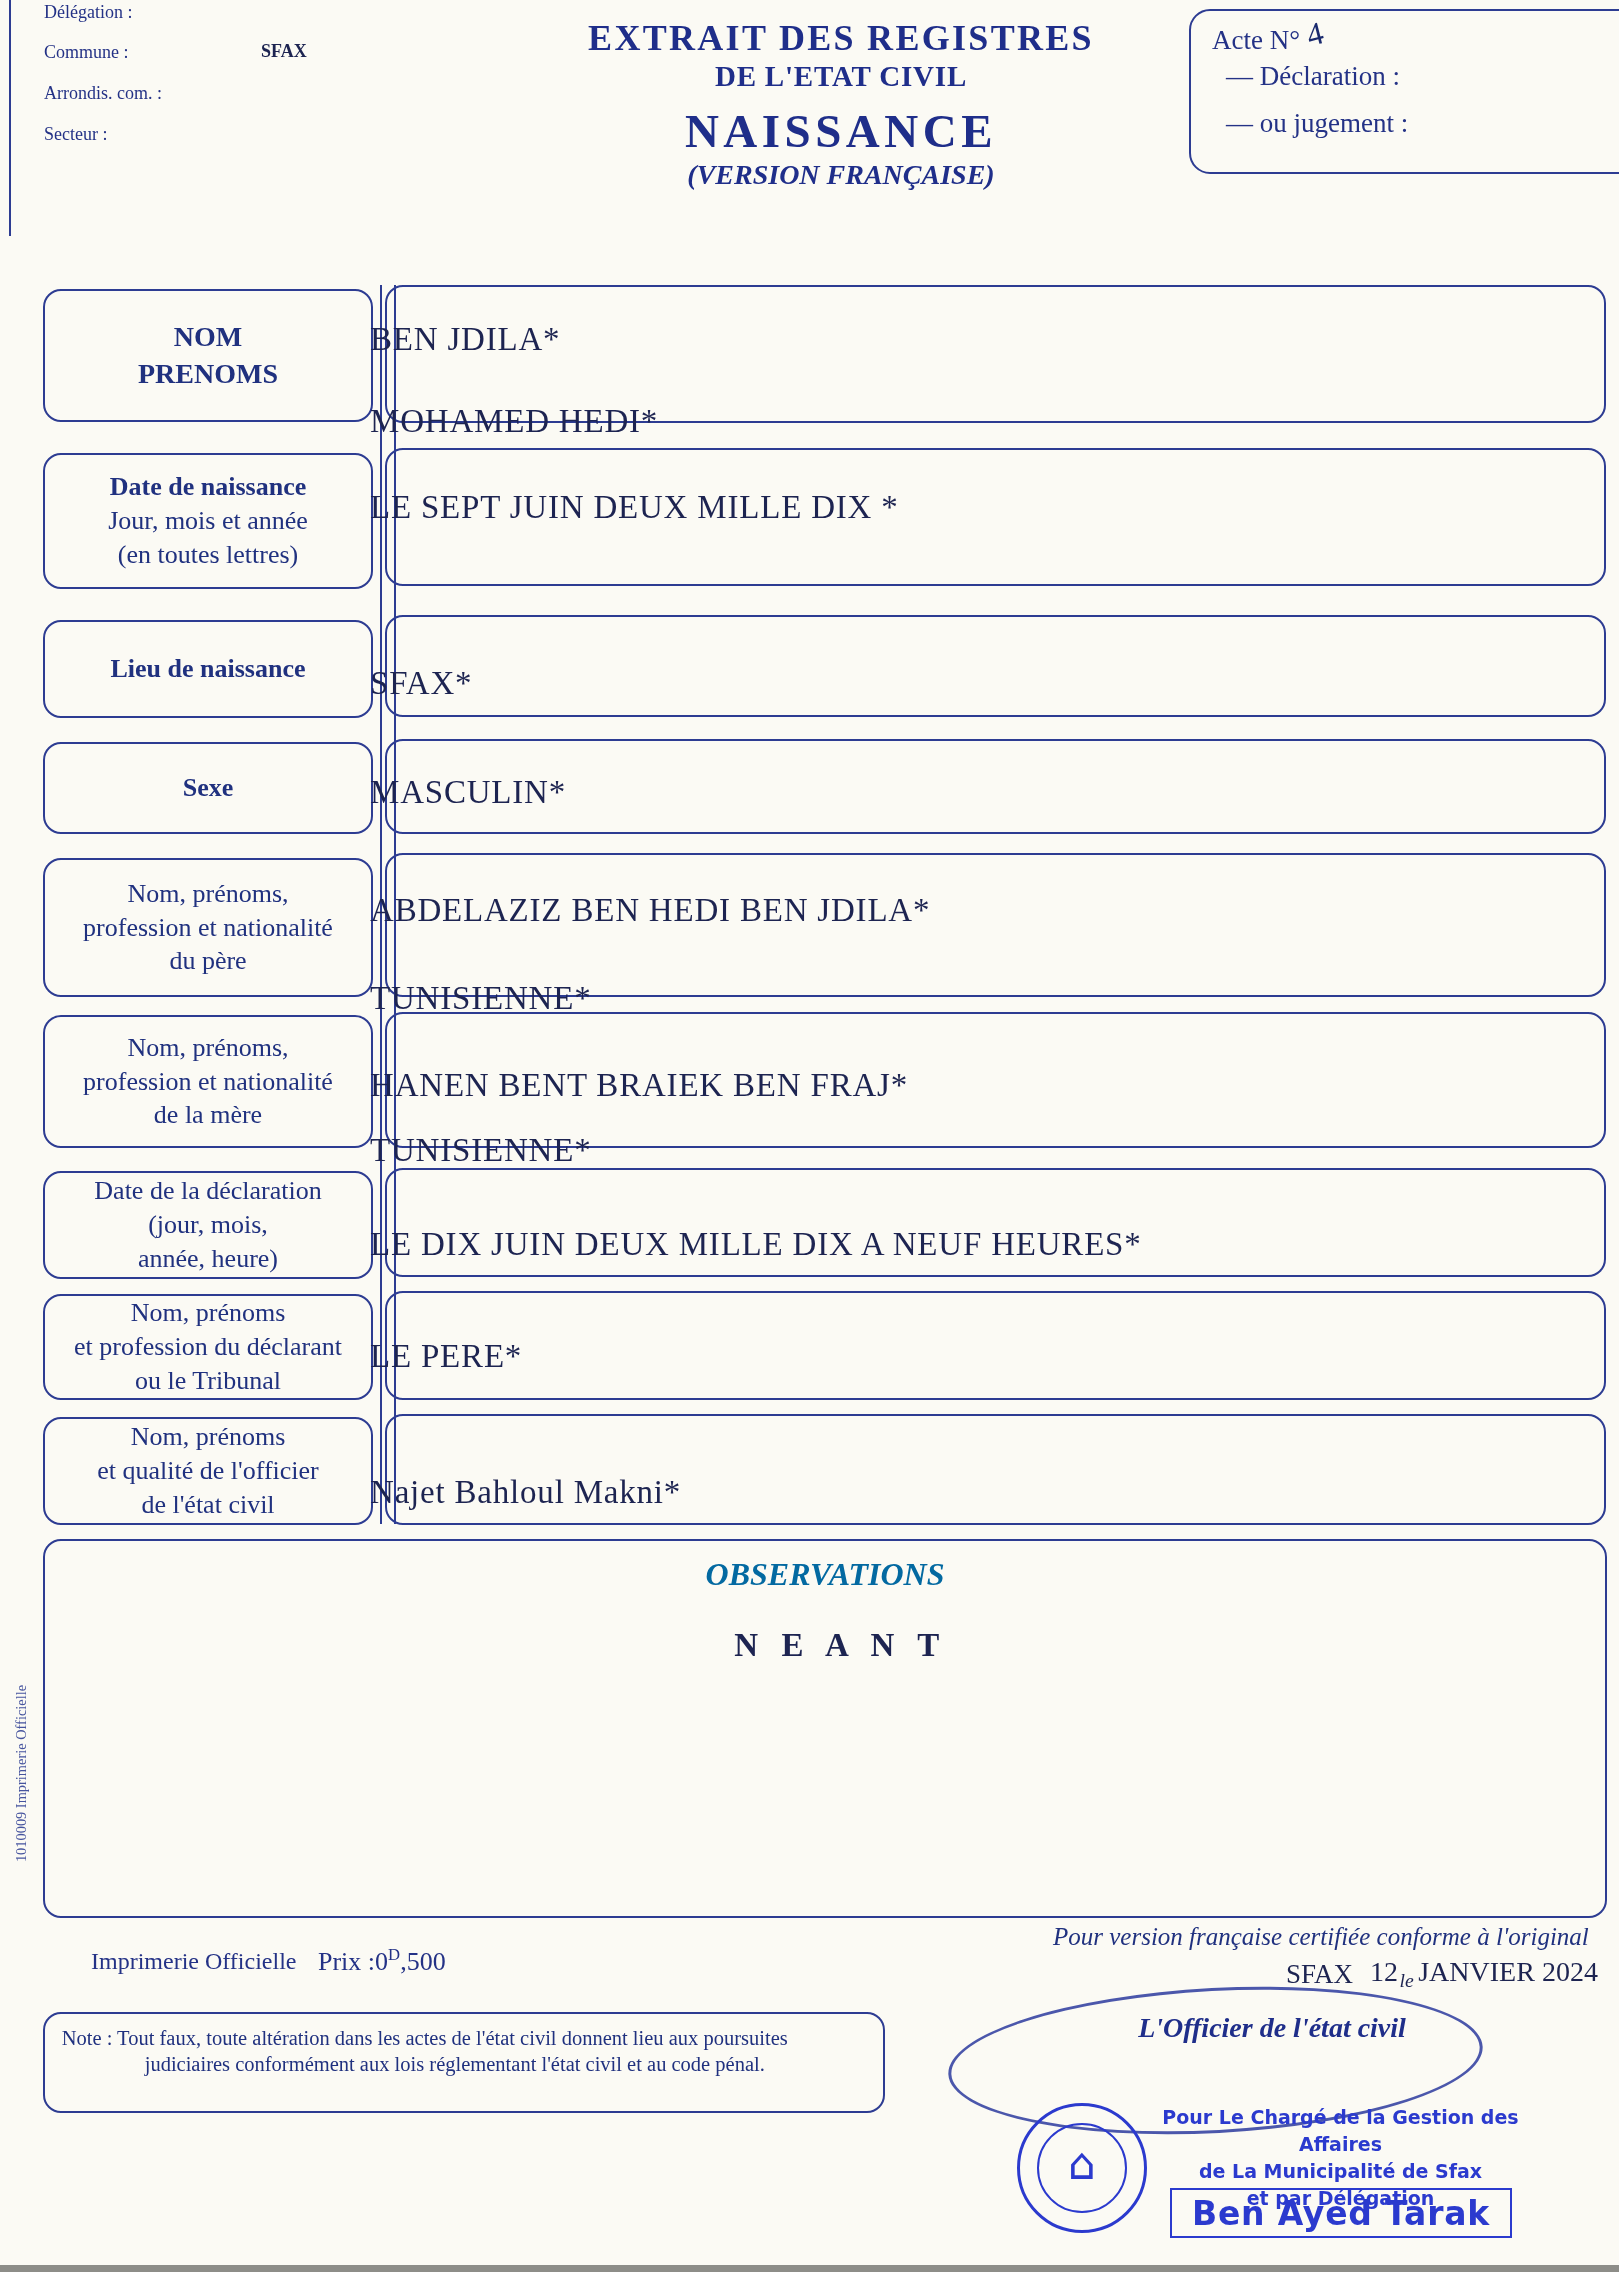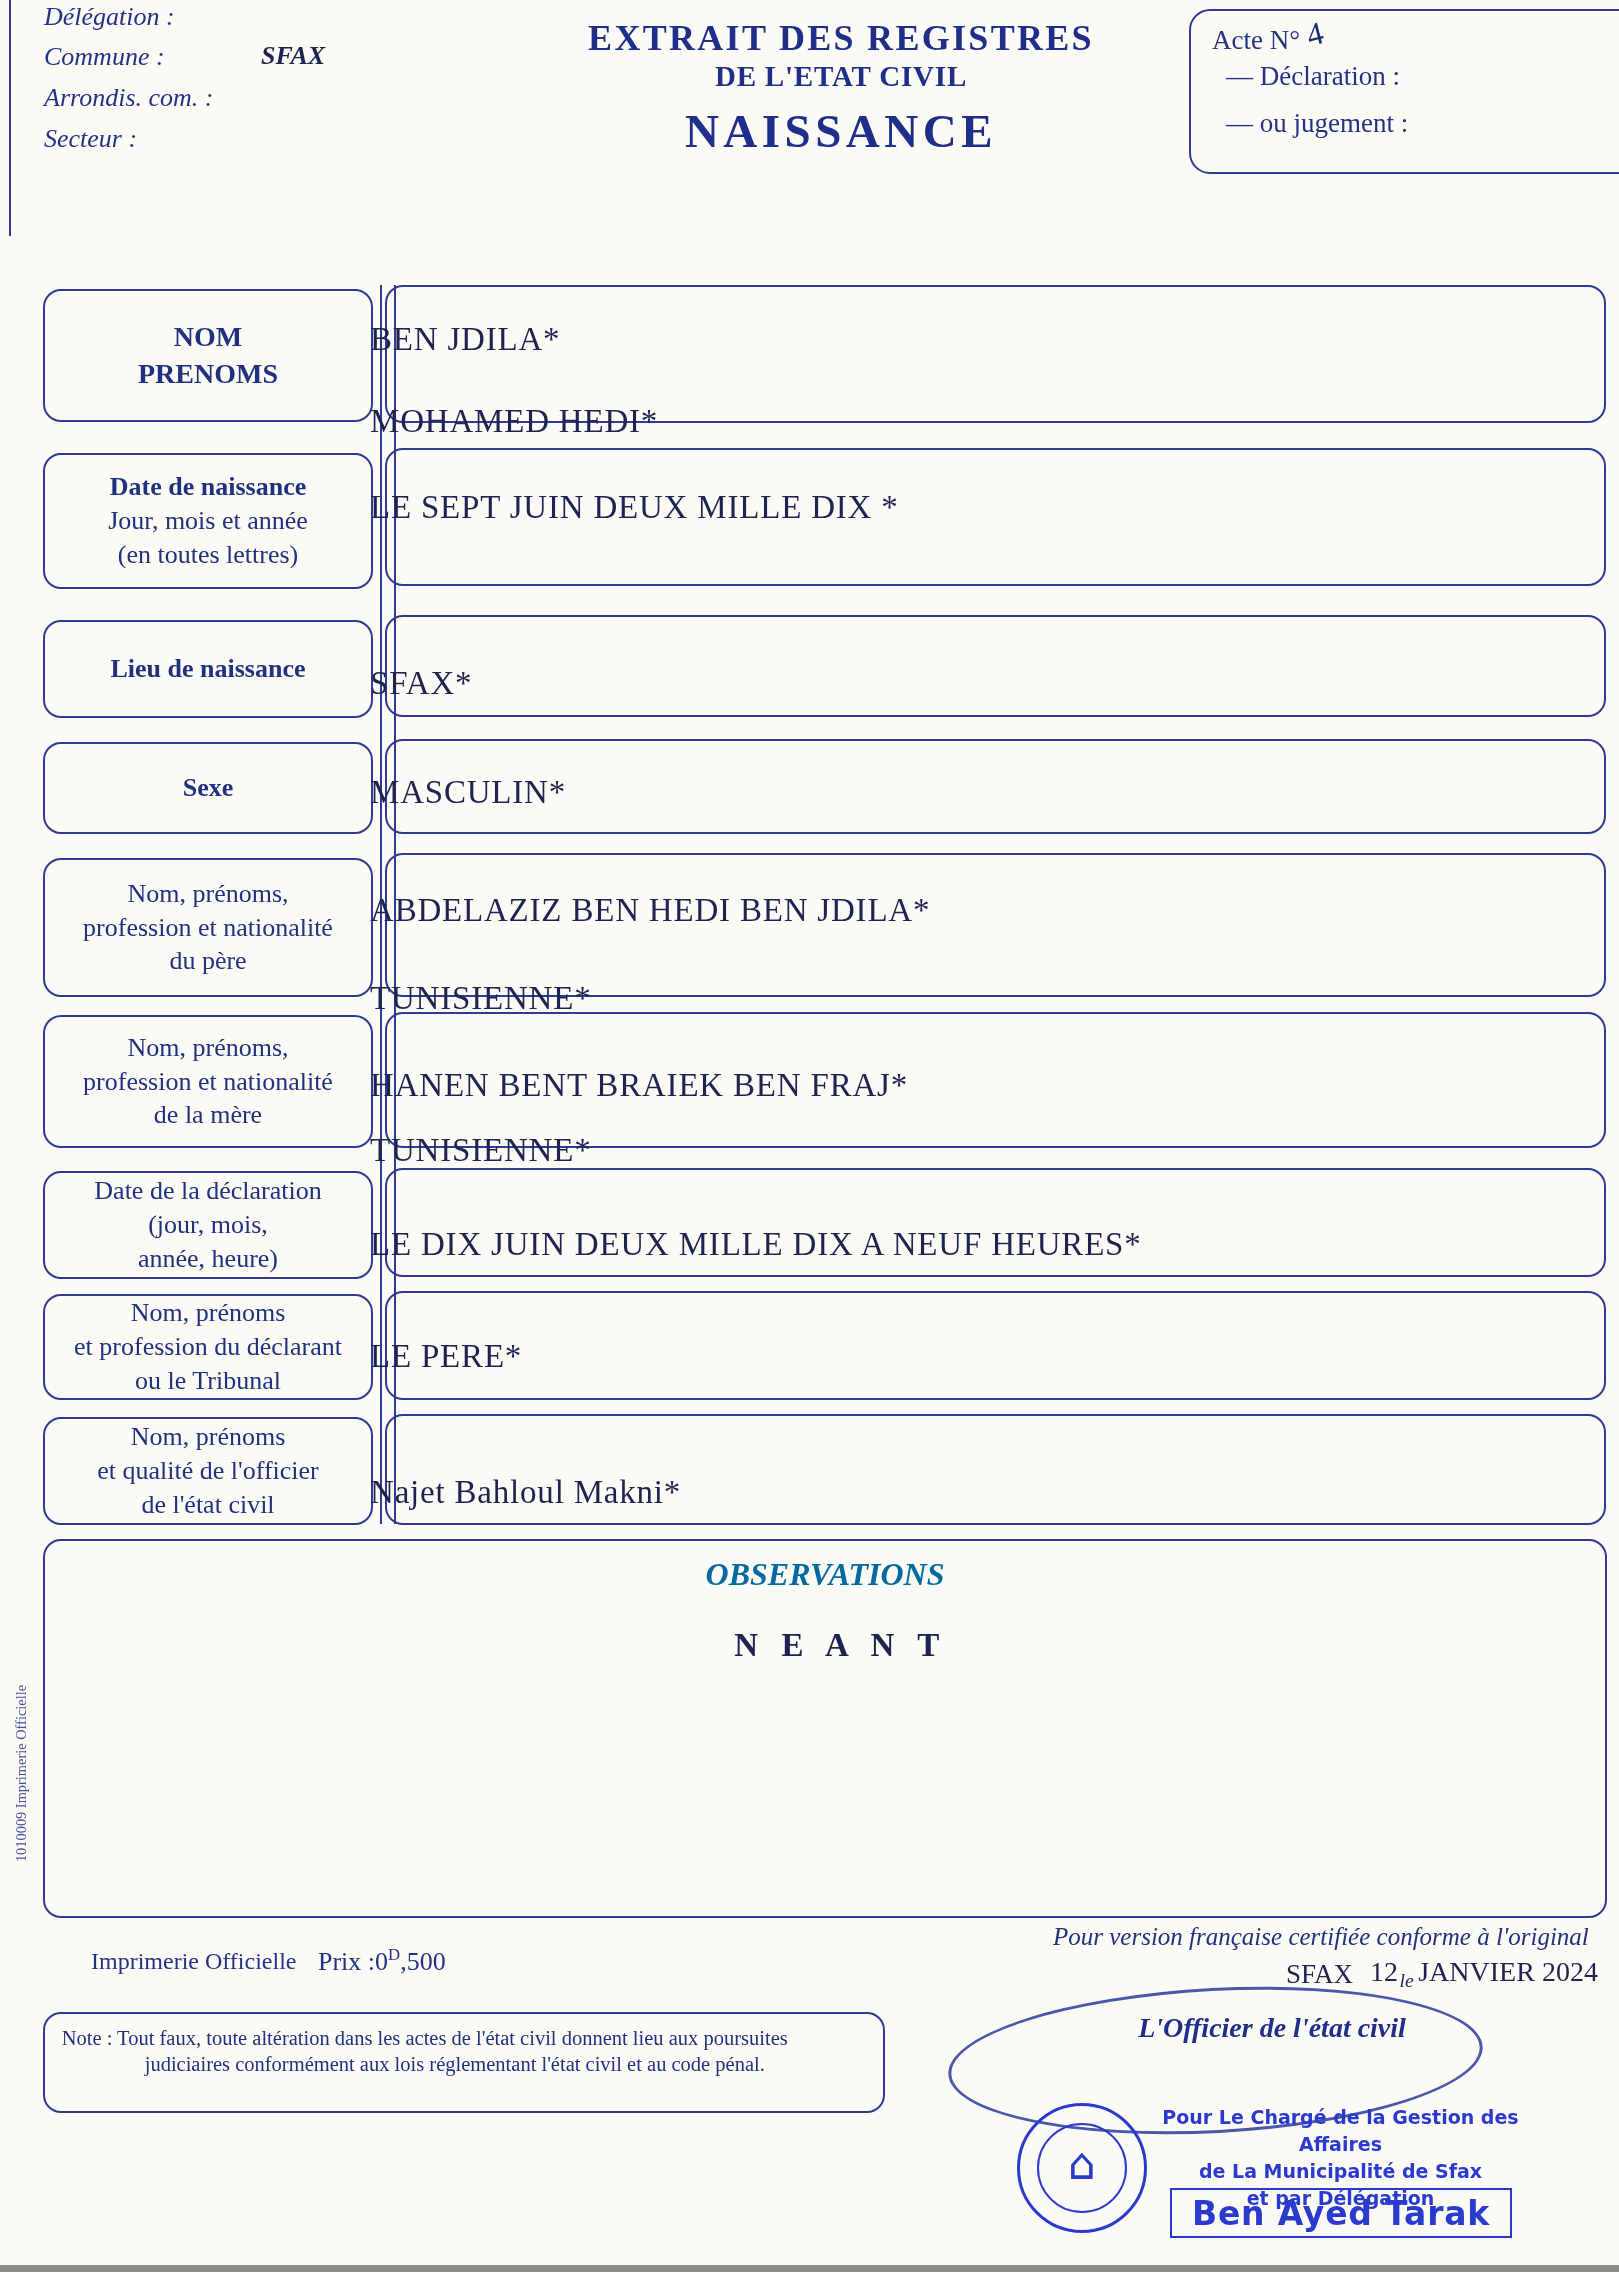--- a/index.html
+++ b/index.html
@@ -7,21 +7,21 @@
   body {
     position:relative;
     background:#fbfaf4;
     overflow:hidden;
     font-family:"Liberation Serif", serif;
     color:#243286;
   }
   .abs { position:absolute; }
 
   
-  .hl-line { position:absolute; font-size:26px; color:#243286; white-space:nowrap;font-style:italic; }
+  .hl-line { position:absolute; font-size:18px; color:#243286; white-space:nowrap; }
   .title-block { position:absolute; left:500px; top:16.7px; width:682px; text-align:center; color:#1f2e8a; }
   .t1 { font-size:36px; font-weight:bold; letter-spacing:2.3px; }
   .t2 { font-size:29px; font-weight:600; margin-top:1.5px; letter-spacing:0.8px; }
   .t3 { font-size:47px; font-weight:bold; letter-spacing:4.5px; margin-top:10.6px; }
   .t4 { font-size:28px; font-weight:bold; font-style:italic; margin-top:1.5px; }
 
   .acte-box { position:absolute; left:1189px; top:9px; width:455px; height:165px;
     border:2.3px solid #2d3c92; border-radius:21px; }
   .acte-box div { position:absolute; font-size:27px; white-space:nowrap; }
 
@@ -92,20 +92,21 @@
 <div class="hl-line" style="left:44px; top:1.5px;">Délégation :</div>
 <div class="hl-line" style="left:44px; top:42px;">Commune :</div>
 <div class="hl-line" style="left:261px; top:41px; font-weight:bold; color:#1d2451;">SFAX</div>
 <div class="hl-line" style="left:44px; top:83px;">Arrondis. com. :</div>
 <div class="hl-line" style="left:44px; top:124px;">Secteur :</div>
 
 <div class="title-block">
   <div class="t1">EXTRAIT DES REGISTRES</div>
   <div class="t2">DE L'ETAT CIVIL</div>
   <div class="t3">NAISSANCE</div>
+  <div class="t4">(VERSION FRANÇAISE)</div>
 </div>
 
 <div class="acte-box">
   <div style="left:21px; top:9px;">
     <span>Acte N°</span><span class="hand4">4</span>
   </div>
   <div style="left:35px; top:50px;">— Déclaration :</div>
   <div style="left:35px; top:97px;">— ou jugement :</div>
 </div>
 

